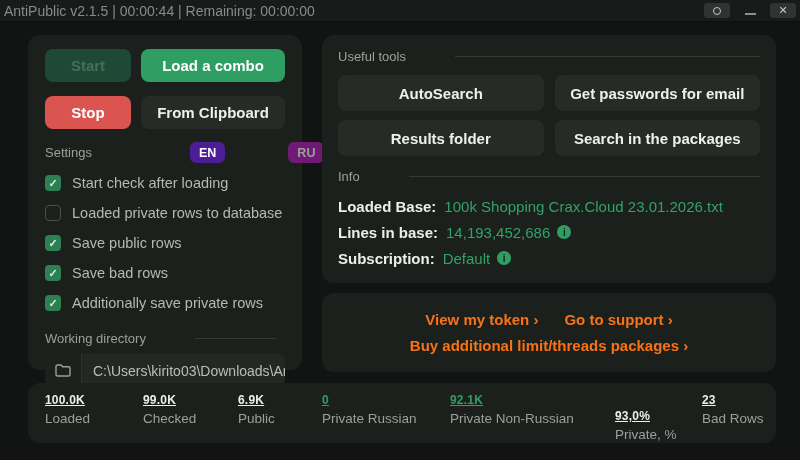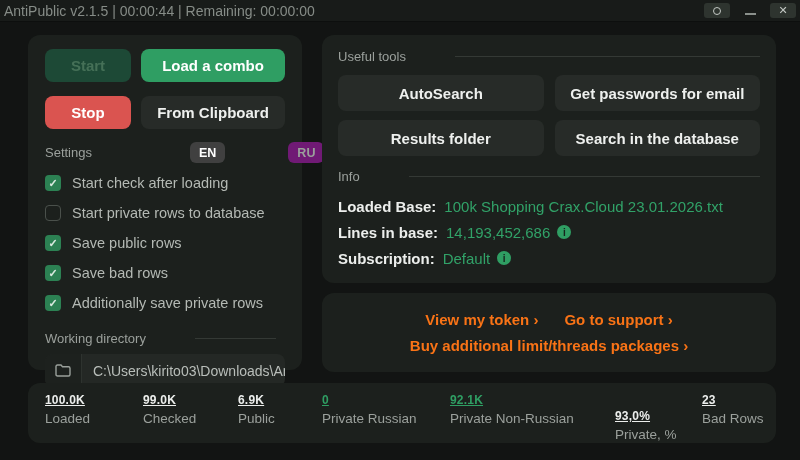--- a/index.html
+++ b/index.html
@@ -57,21 +57,21 @@
 
   
   .section-header { display: flex; align-items: center; color: #9ba09c; font-size: 13px; margin-top: 13px; gap: 40px; }
   .section-header .line { flex: 1; height: 1px; background: #34393
 5; background: #343935; margin: 0 9px; }
   .pill {
     border: none; cursor: pointer; font-family: inherit;
     height: 21px; padding: 0 9px; border-radius: 6px;
     font-size: 12.5px; font-weight: 700;
   }
-  .pill.active   { background: #404040; color: #ffffff; }
+  .pill.active   { background: #4c1d95; color: #ffffff; }
   .pill.inactive { background: #701a75; color: #9aa09b; margin-left: 23px; }
 
   
   .checks { margin-top: 5px; }
   .check-row { display: flex; align-items: center; height: 30px; gap: 11px; color: #b4b9b4; font-size: 14.5px; cursor: pointer; }
   .checkbox { width: 16px; height: 16px; border-radius: 4px; flex: none;
               display: flex; align-items: center; justify-content: center; }
   .checkbox.checked   { background: #2c8153; color: #d8e8de; font-size: 11px; font-weight: 700; }
   .checkbox.unchecked { border: 1.5px solid #4a504b; background: transparent; }
 
@@ -156,21 +156,21 @@
       <button class="pill inactive">RU</button>
     </div>
 
     <div class="checks">
       <div class="check-row">
         <span class="checkbox checked">✓</span>
         <span>Start check after loading</span>
       </div>
       <div class="check-row">
         <span class="checkbox unchecked"></span>
-        <span>Start private rows to database</span>
+        <span>Loaded private rows to database</span>
       </div>
       <div class="check-row">
         <span class="checkbox checked">✓</span>
         <span>Save public rows</span>
       </div>
       <div class="check-row">
         <span class="checkbox checked">✓</span>
         <span>Save bad rows</span>
       </div>
       <div class="check-row">
@@ -197,21 +197,21 @@
   <div class="card tools-panel">
     <div class="section-header" style="margin-top:2px;">
       <span>Useful tools</span>
       <span class="line" style="margin-right:0;"></span>
     </div>
 
     <div class="tool-grid">
       <button class="tool-btn">AutoSearch</button>
       <button class="tool-btn">Get passwords for email</button>
       <button class="tool-btn">Results folder</button>
-      <button class="tool-btn">Search in the database</button>
+      <button class="tool-btn">Search in the packages</button>
     </div>
 
     <div class="section-header">
       <span>Info</span>
       <span class="line" style="margin-right:0;"></span>
     </div>
 
     <div class="info-rows">
       <div class="info-row">
         <span class="info-label">Loaded Base:</span>

